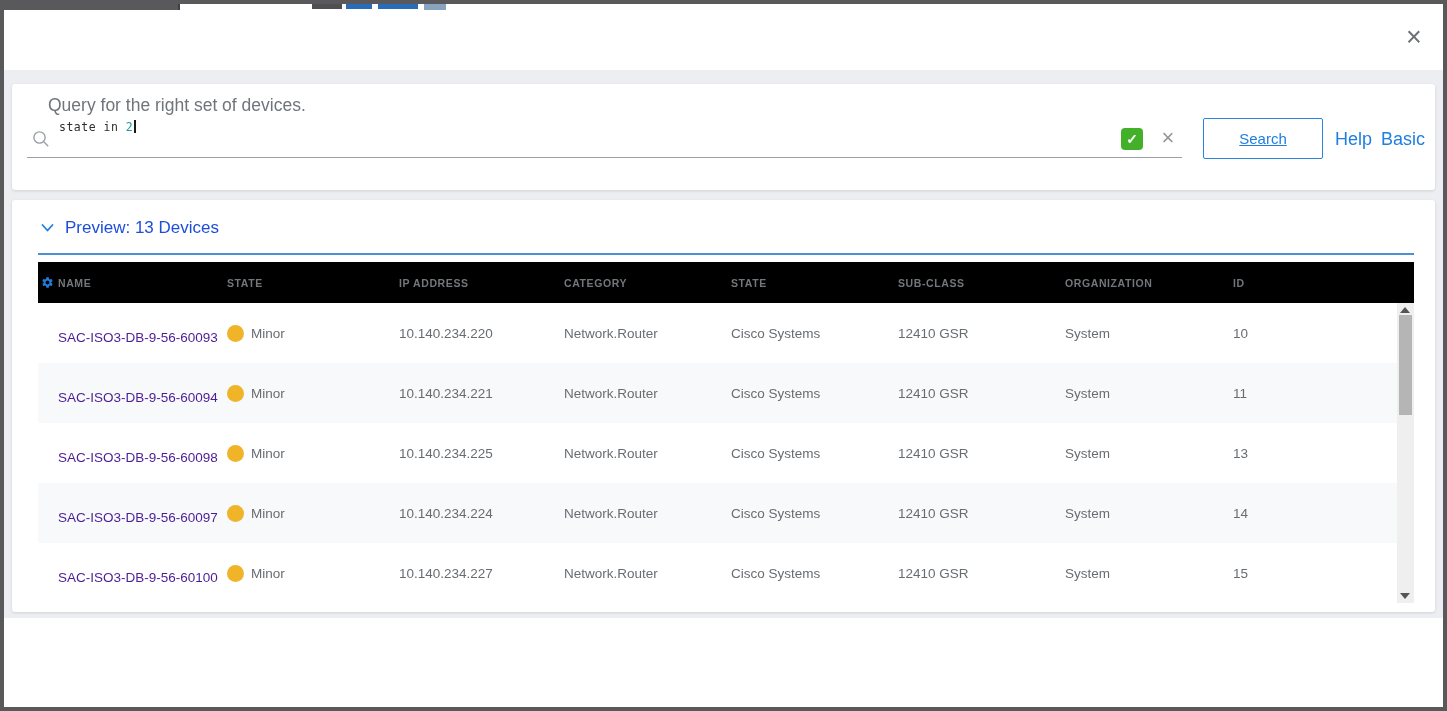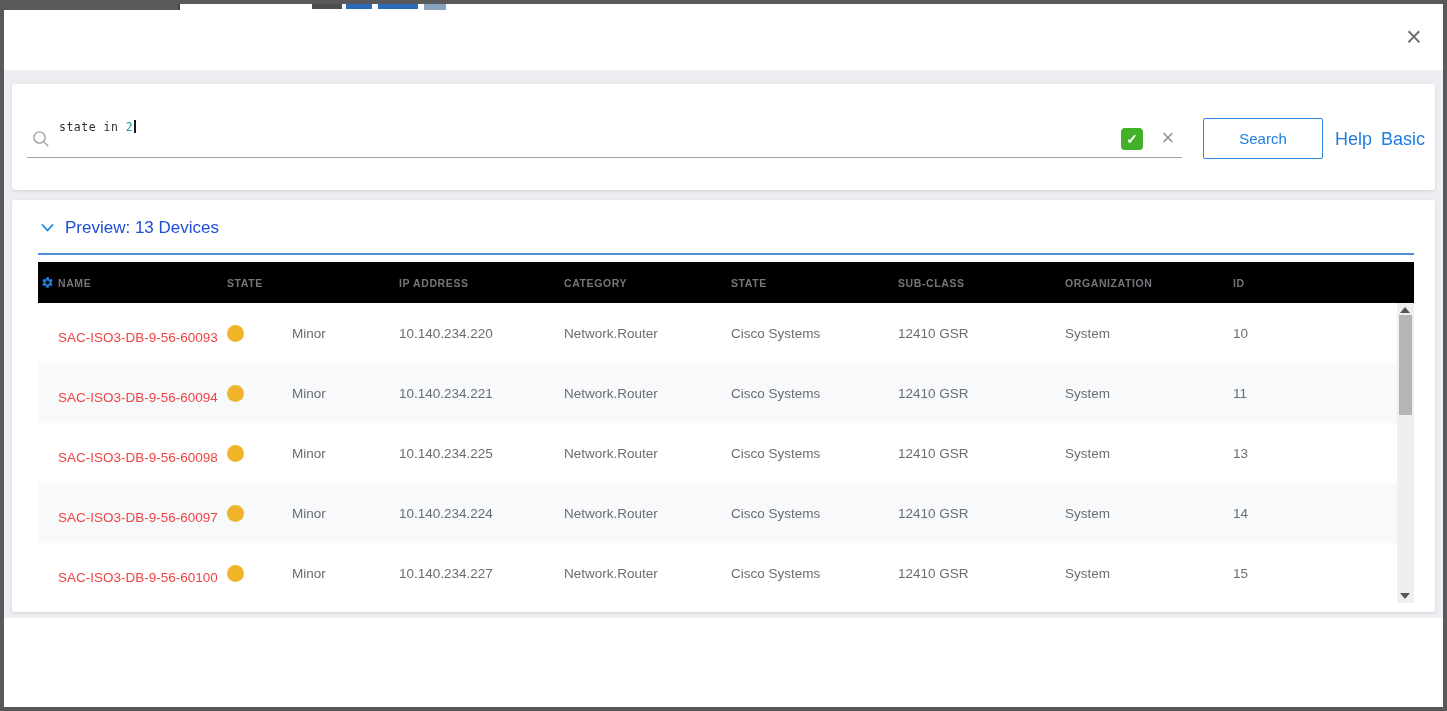--- a/index.html
+++ b/index.html
@@ -43,21 +43,21 @@
   .caret { display:inline-block; width:2px; height:13px; background:#1a1a1a; vertical-align:-2px; margin-left:1px; }
   .search-underline { position:absolute; left:15px; top:73px; width:1155px; height:1px; background:#9ba1a7; }
   .valid-check {
     position:absolute; left:1109px; top:44px; width:22px; height:22px; border-radius:4px;
     background:#43b02a; color:#fff; font-size:14px; font-weight:bold; text-align:center; line-height:22px;
   }
   .clear-x { position:absolute; left:1144px; top:42px; width:24px; height:24px; font-size:22px; line-height:24px; text-align:center; color:#8e959b; cursor:pointer; }
   .search-btn {
     position:absolute; left:1191px; top:34px; width:120px; height:41px;
     background:#fff; border:1px solid #2a86dd; border-radius:2px;
-    color:#1f7fe0; font-size:15px; font-family:"Liberation Sans", sans-serif; cursor:pointer;
+    color:#1f7fe0; font-size:15px; font-family:"Liberation Sans", sans-serif; cursor:pointer;text-decoration:underline;
   }
   .link { position:absolute; top:45px; font-size:18px; color:#1f7fe0; cursor:pointer; }
   .link-help { left:1323px; }
   .link-basic { left:1369px; }
 
   
   .chevron-icon { position:absolute; left:29px; top:23px; width:13px; height:10px; }
   .preview-heading { position:absolute; left:53px; top:18px; font-size:17px; color:#1d4ed8; cursor:pointer; }
   .preview-line { position:absolute; left:26px; top:53px; width:1376px; height:2px; background:#4b8fd4; }
 
@@ -70,22 +70,22 @@
   .hcell-name { padding-left:3px; }
   .gear-icon { width:13px; height:13px; margin-right:4px; flex:0 0 auto; }
 
   .tbl-rows { position:absolute; left:26px; top:103px; width:1359px; }
   .trow {
     width:1359px; height:60px; display:grid;
     grid-template-columns:189px 172px 165px 167px 167px 167px 168px auto;
     align-items:center; font-size:13.5px; color:#686d72; cursor:default;
   }
   .trow:nth-child(even) { background:#f7f9fb; }
-  .cell-name { padding-left:20px; color:#ef4444;margin-top:9px; }
-  .cell-state { display:flex; align-items:center;gap:41px; }
+  .cell-name { padding-left:20px; color:#4c1d95;margin-top:9px; }
+  .cell-state { display:flex; align-items:center; }
   .state-dot { width:17px; height:17px; border-radius:50%; background:#f0b429; margin-right:7px; flex:0 0 auto; }
 
   
   .vscroll { position:absolute; left:1385px; top:103px; width:17px; height:300px; background:#efefef; }
   .scroll-up, .scroll-down { position:absolute; left:3px; width:0; height:0; border-left:5.5px solid transparent; border-right:5.5px solid transparent; }
   .scroll-up { top:4px; border-bottom:6px solid #555; }
   .scroll-down { bottom:4px; border-top:6px solid #555; }
   .scroll-thumb { position:absolute; left:2px; top:12px; width:13px; height:100px; background:#b5b5b5; }
 
   svg { display:block; }
@@ -104,20 +104,21 @@
   </div>
   <div class="nav-notch"></div>
 
   <div class="modal-header">
     <div class="close-btn">×</div>
   </div>
 
   <div class="body-gray"></div>
 
   <div class="card card-query">
+    <div class="query-title">Query for the right set of devices.</div>
 
     <svg class="search-icon" viewBox="0 0 18 18">
       <circle cx="7.5" cy="7.5" r="5.6" fill="none" stroke="#9aa0a6" stroke-width="1.4"></circle>
       <line x1="11.8" y1="11.8" x2="16.2" y2="16.2" stroke="#9aa0a6" stroke-width="1.4"></line>
     </svg>
 
     <div class="query-text"><span>state in </span><span class="query-highlight">2</span><span class="caret"></span></div>
 
     <div class="search-underline"></div>
 

